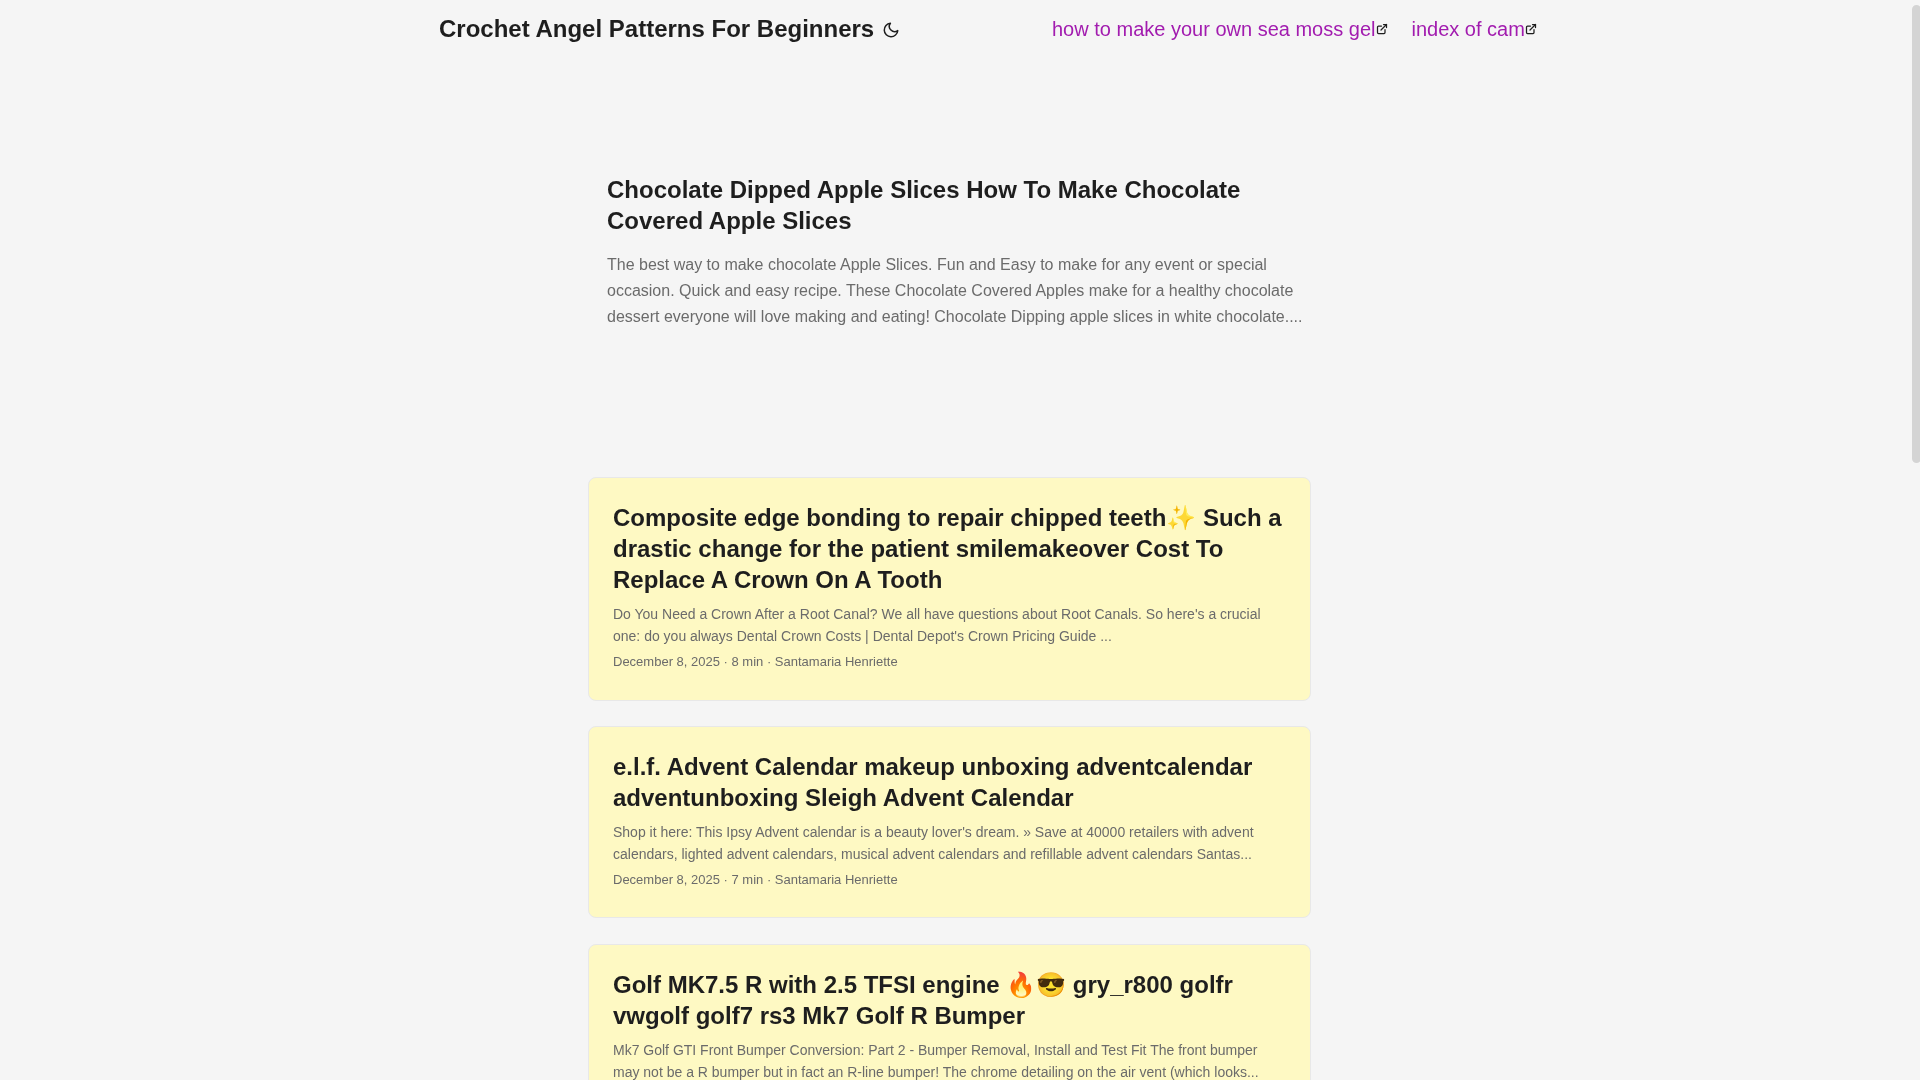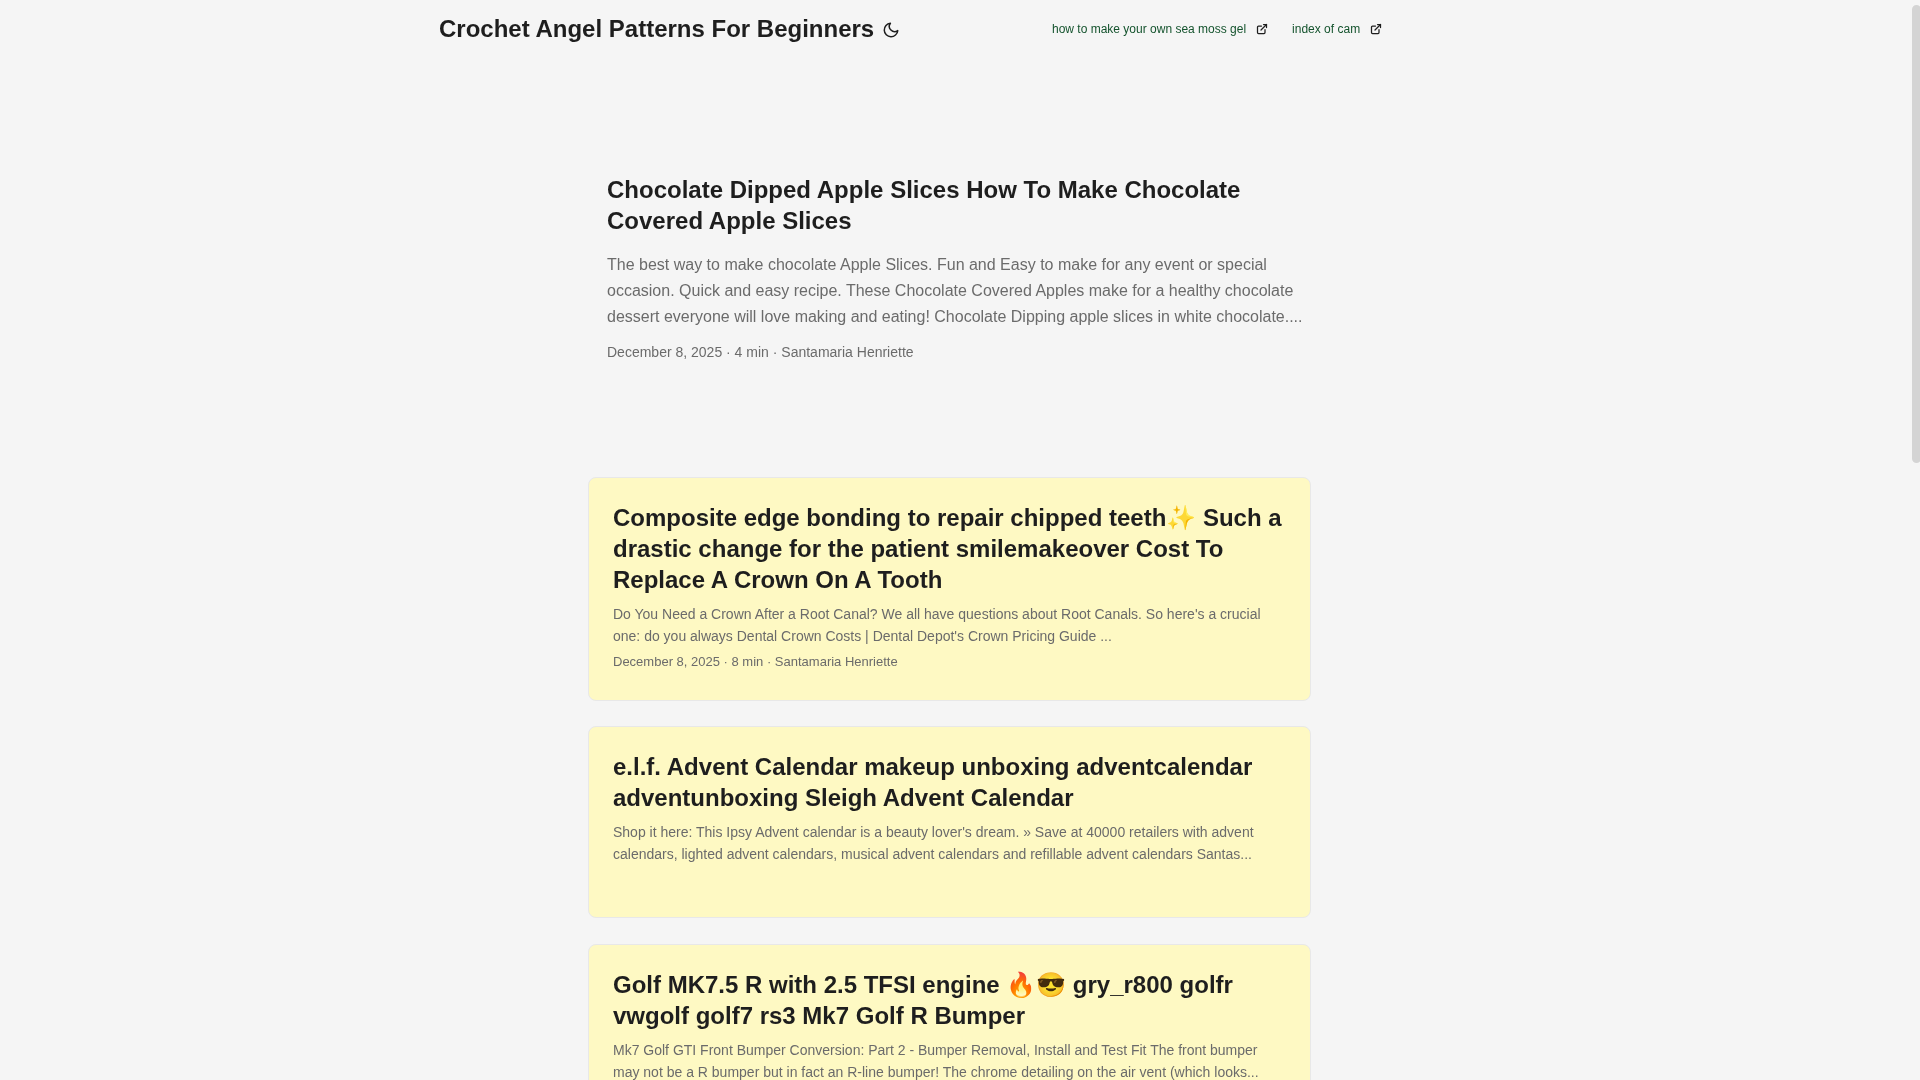--- a/index.html
+++ b/index.html
@@ -19,22 +19,22 @@
     text-decoration: none;
   }
   .theme-toggle {
     position: absolute; left: 880px; top: 19px; width: 22px; height: 22px;
     display: flex; align-items: center; justify-content: center; cursor: pointer;
   }
   .nav {
     position: absolute; left: 1052px; top: 18px; display: flex; gap: 24px;
   }
   .nav-link {
-    display: flex; align-items: center; gap: 10px;
-    font-size: 12px; color: #14532d; text-decoration: none; line-height: 22px;
+    display: flex; align-items: center; 
+    font-size: 20px; color: #a21caf; text-decoration: none; line-height: 22px;
   }
   .nav-link svg { width: 12px; height: 12px; }
   .main {
     position: absolute; left: 588px; top: 0; width: 723px;
   }
   .hero {
     position: absolute; top: 174px; left: 19px; width: 720px;
   }
   .hero-title {
     font-size: 24px; font-weight: 700; line-height: 31px; color: #1e1e1e;
@@ -95,32 +95,32 @@
         <line x1="10" y1="14" x2="21" y2="3"></line>
       </svg>
     </a>
   </nav>
 </header>
 
 <main class="main">
   <section class="hero">
     <h1 class="hero-title">Chocolate Dipped Apple Slices How To Make Chocolate Covered Apple Slices</h1>
     <p class="hero-desc">The best way to make chocolate Apple Slices. Fun and Easy to make for any event or special occasion. Quick and easy recipe. These Chocolate Covered Apples make for a healthy chocolate dessert everyone will love making and eating! Chocolate Dipping apple slices in white chocolate....</p>
-    <div class="meta hero-meta">December 8, 2025 · 4 min · Santamaria Henriette</div>
   </section>
 
   <article class="card" style="top:477px; height:224px;">
     <h2 class="card-title">Composite edge bonding to repair chipped teeth✨ Such a drastic change for the patient smilemakeover Cost To Replace A Crown On A Tooth</h2>
     <p class="card-desc">Do You Need a Crown After a Root Canal? We all have questions about Root Canals. So here's a crucial one: do you always Dental Crown Costs | Dental Depot's Crown Pricing Guide ...</p>
     <div class="meta card-meta">December 8, 2025 · 8 min · Santamaria Henriette</div>
   </article>
 
   <article class="card" style="top:726px; height:192px;">
     <h2 class="card-title">e.l.f. Advent Calendar makeup unboxing adventcalendar adventunboxing Sleigh Advent Calendar</h2>
     <p class="card-desc">Shop it here: This Ipsy Advent calendar is a beauty lover's dream. » Save at 40000 retailers with advent calendars, lighted advent calendars, musical advent calendars and refillable advent calendars Santas...</p>
+    <div class="meta card-meta">December 8, 2025 · 7 min · Santamaria Henriette</div>
   </article>
 
   <article class="card" style="top:944px; height:200px;">
     <h2 class="card-title">Golf MK7.5 R with 2.5 TFSI engine 🔥😎 gry_r800 golfr vwgolf golf7 rs3 Mk7 Golf R Bumper</h2>
     <p class="card-desc">Mk7 Golf GTI Front Bumper Conversion: Part 2 - Bumper Removal, Install and Test Fit The front bumper may not be a R bumper but in fact an R-line bumper! The chrome detailing on the air vent (which looks...</p>
     <div class="meta card-meta"></div>
   </article>
 </main>
 
 <div class="scrollbar-track">

